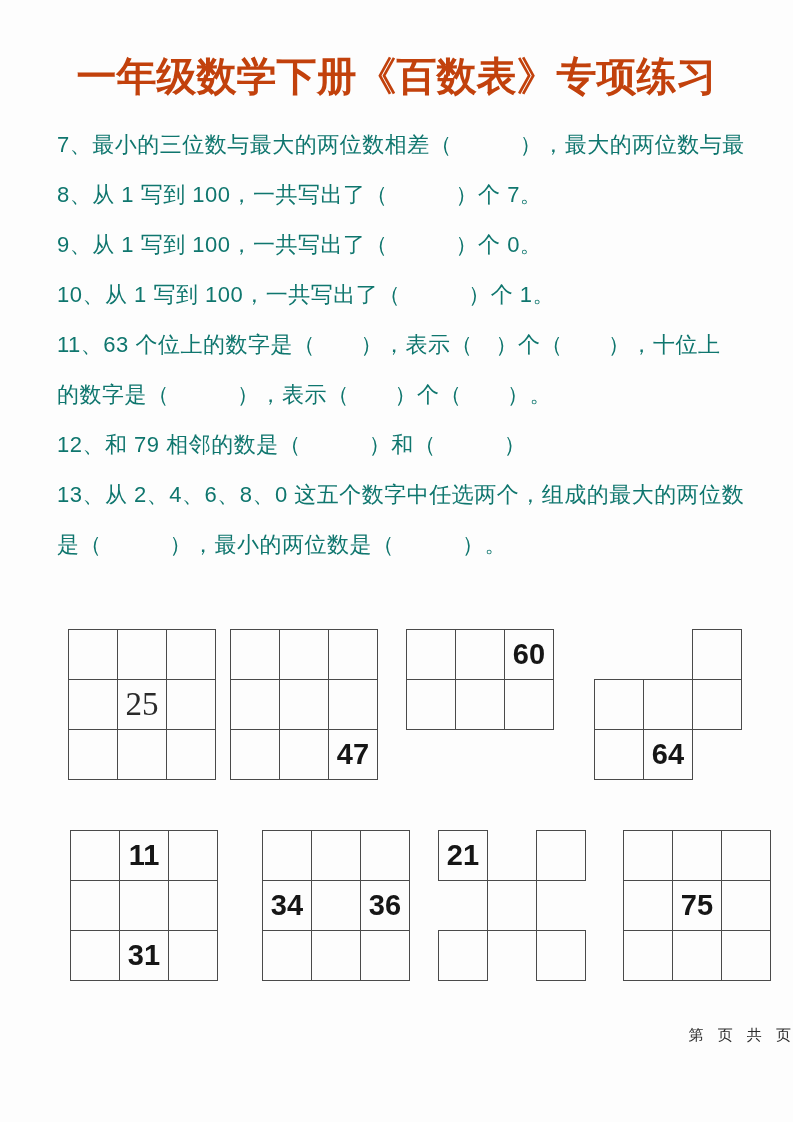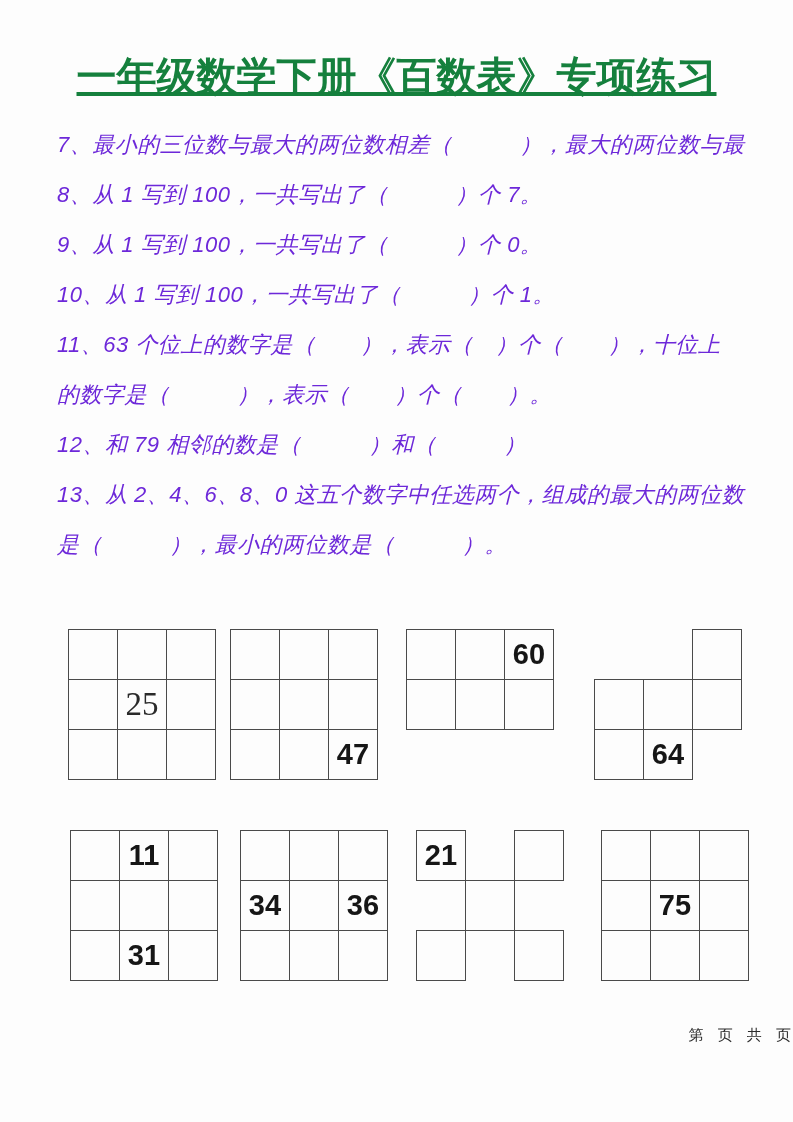--- a/index.html
+++ b/index.html
@@ -17,45 +17,43 @@
     overflow:hidden;
   }
   .page{width:793px;height:1122px;position:relative;}
   .page-title{
     margin:52px 0 0 0;
     text-align:center;
     font-size:40px;
     font-weight:700;
     line-height:48px;
     letter-spacing:0px;
-    color:#15803d;
-    text-decoration:underline;
+    color:#c2410c;
   }
   .questions{
     margin:20px 53px 0 57px;
     font-size:22px;
-    color:#6d28d9;
-    font-style:italic;
+    color:#0f766e;
   }
   .questions p{
     margin:0;
     line-height:50px;
     white-space:nowrap;
     letter-spacing:0.5px;
   }
   .puzzle-row{
     display:flex;
     align-items:flex-start;
   }
   .puzzle-row-1{margin:59px 0 0 68px;}
   .puzzle-row-2{margin:50px 0 0 70px;}
   .puzzle-row-1 table:nth-child(1){margin-right:14px;}
   .puzzle-row-1 table:nth-child(2){margin-right:28px;}
   .puzzle-row-1 table:nth-child(3){margin-right:40px;padding-left:12px;}
-  .puzzle-row-2 table:nth-child(1){margin-right:22px;}
+  .puzzle-row-2 table:nth-child(1){margin-right:44px;}
   .puzzle-row-2 table:nth-child(2){margin-right:28px;}
   .puzzle-row-2 table:nth-child(3){margin-right:37px;}
   table.puzzle{
     border-collapse:collapse;
     table-layout:fixed;
   }
   table.puzzle td{
     width:49px;height:50px;
     padding:0;
     border:1px solid var(--line);

